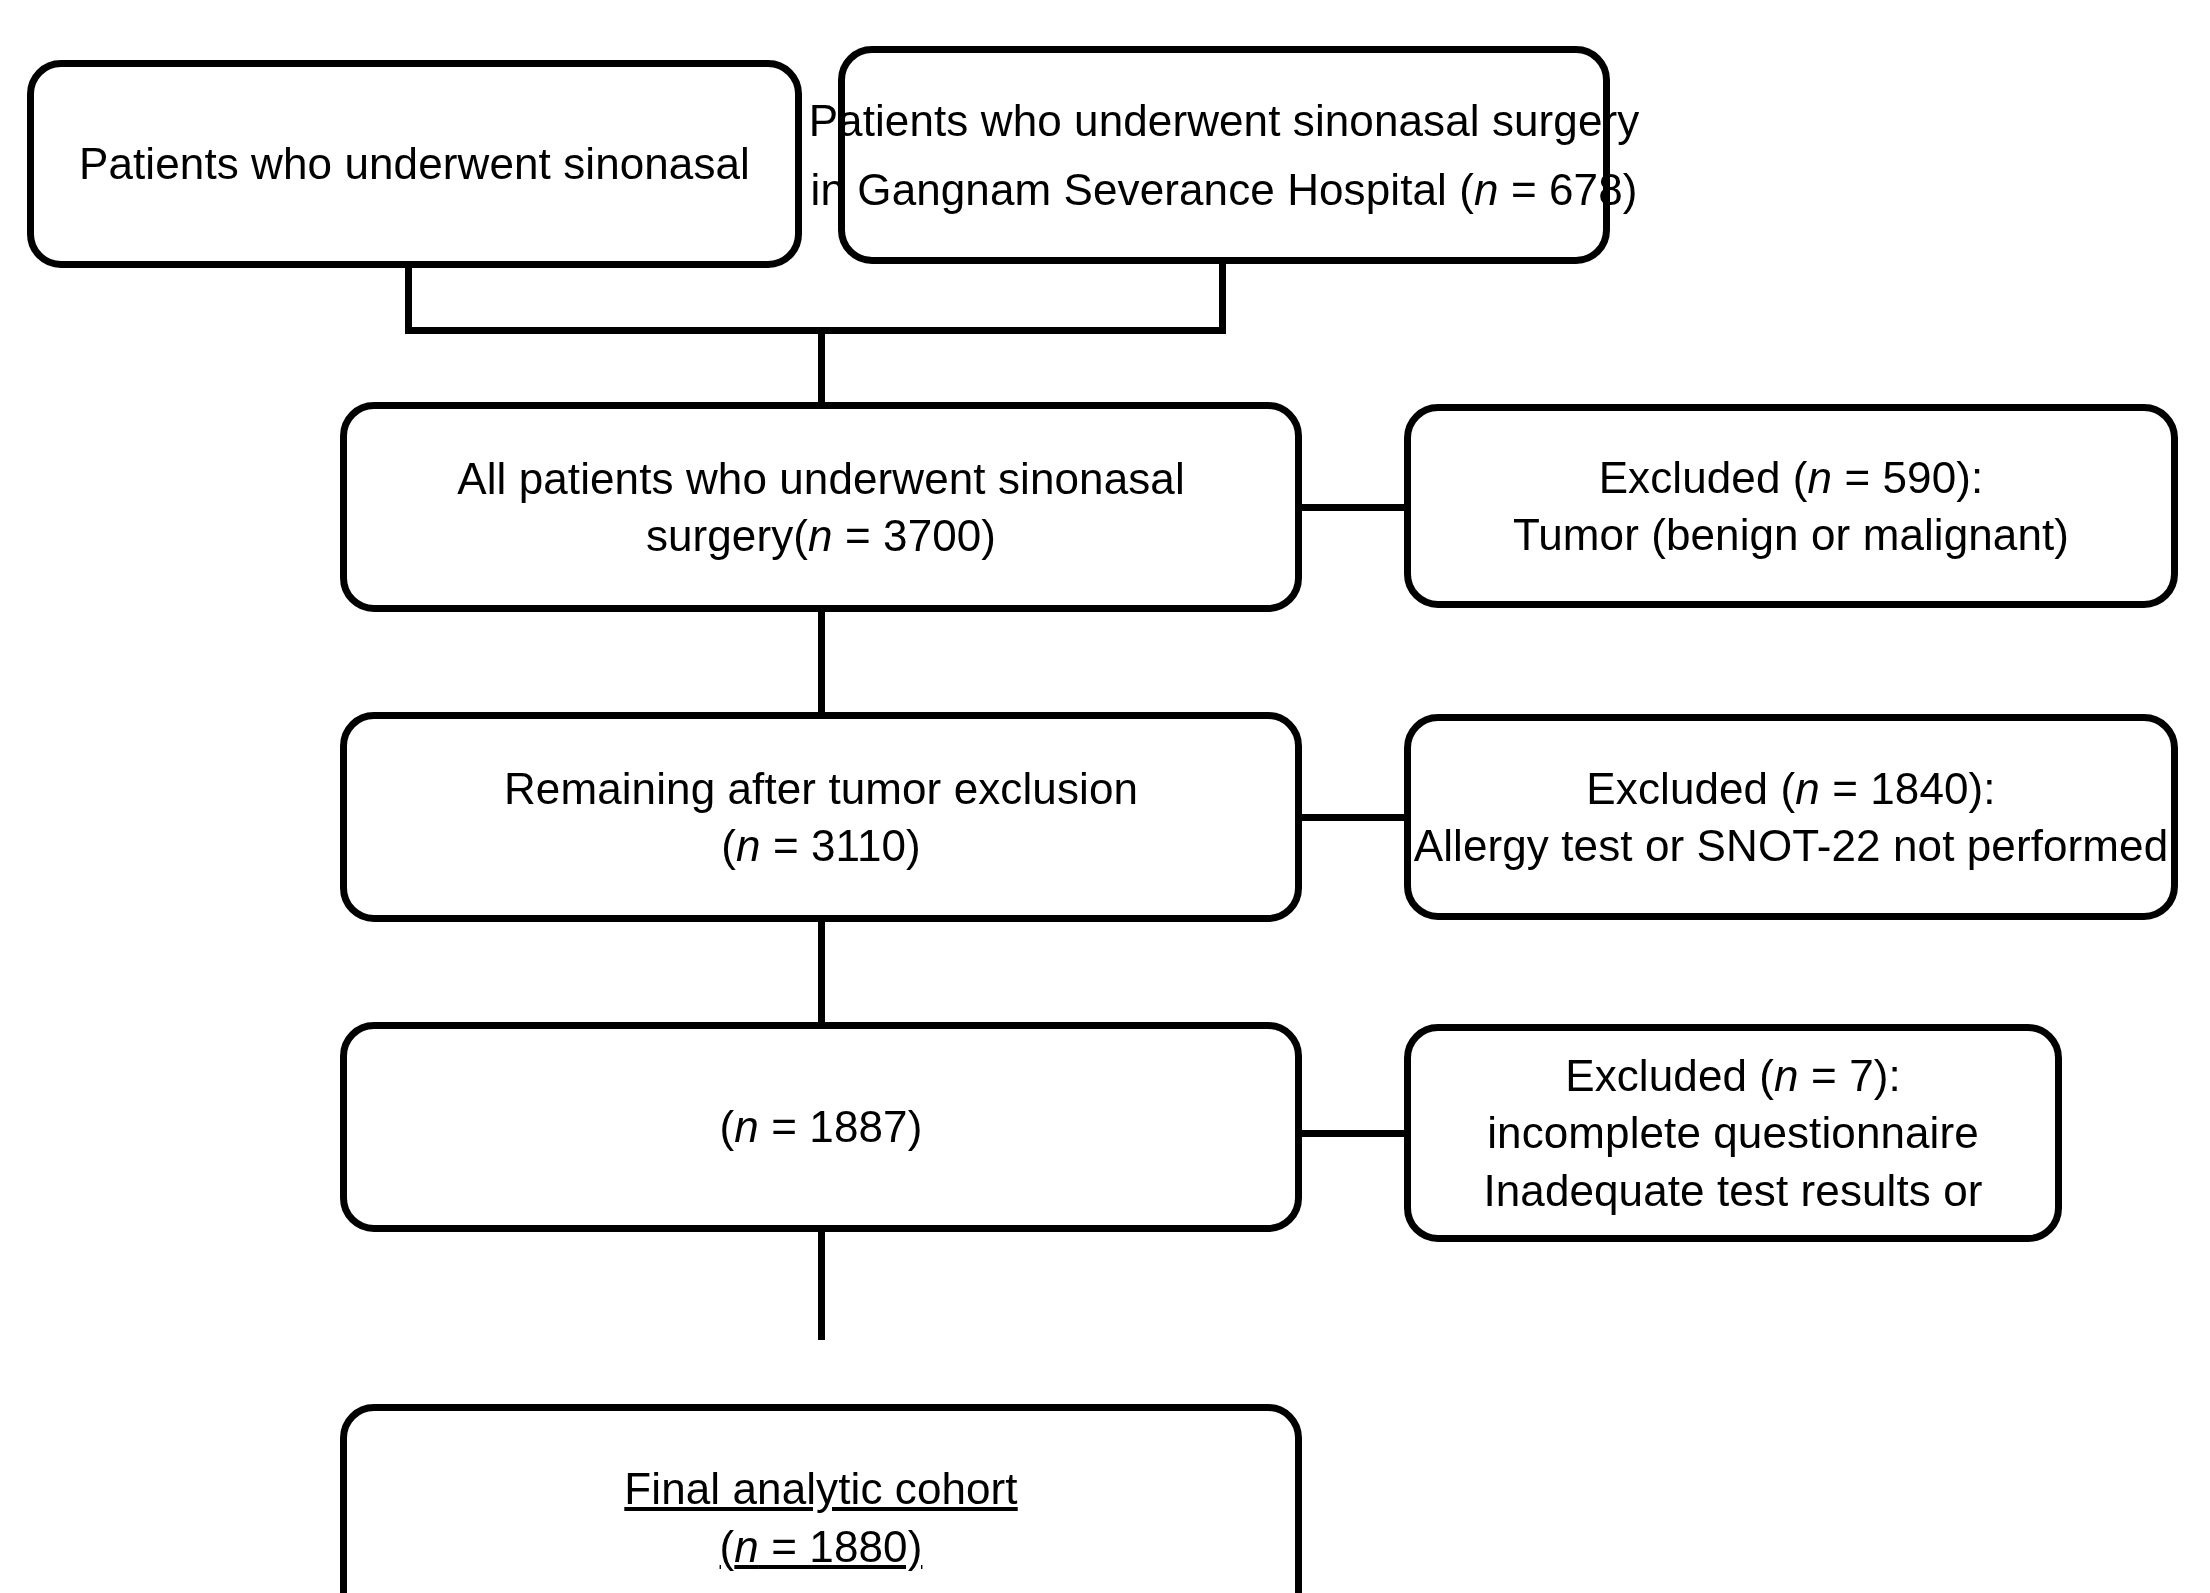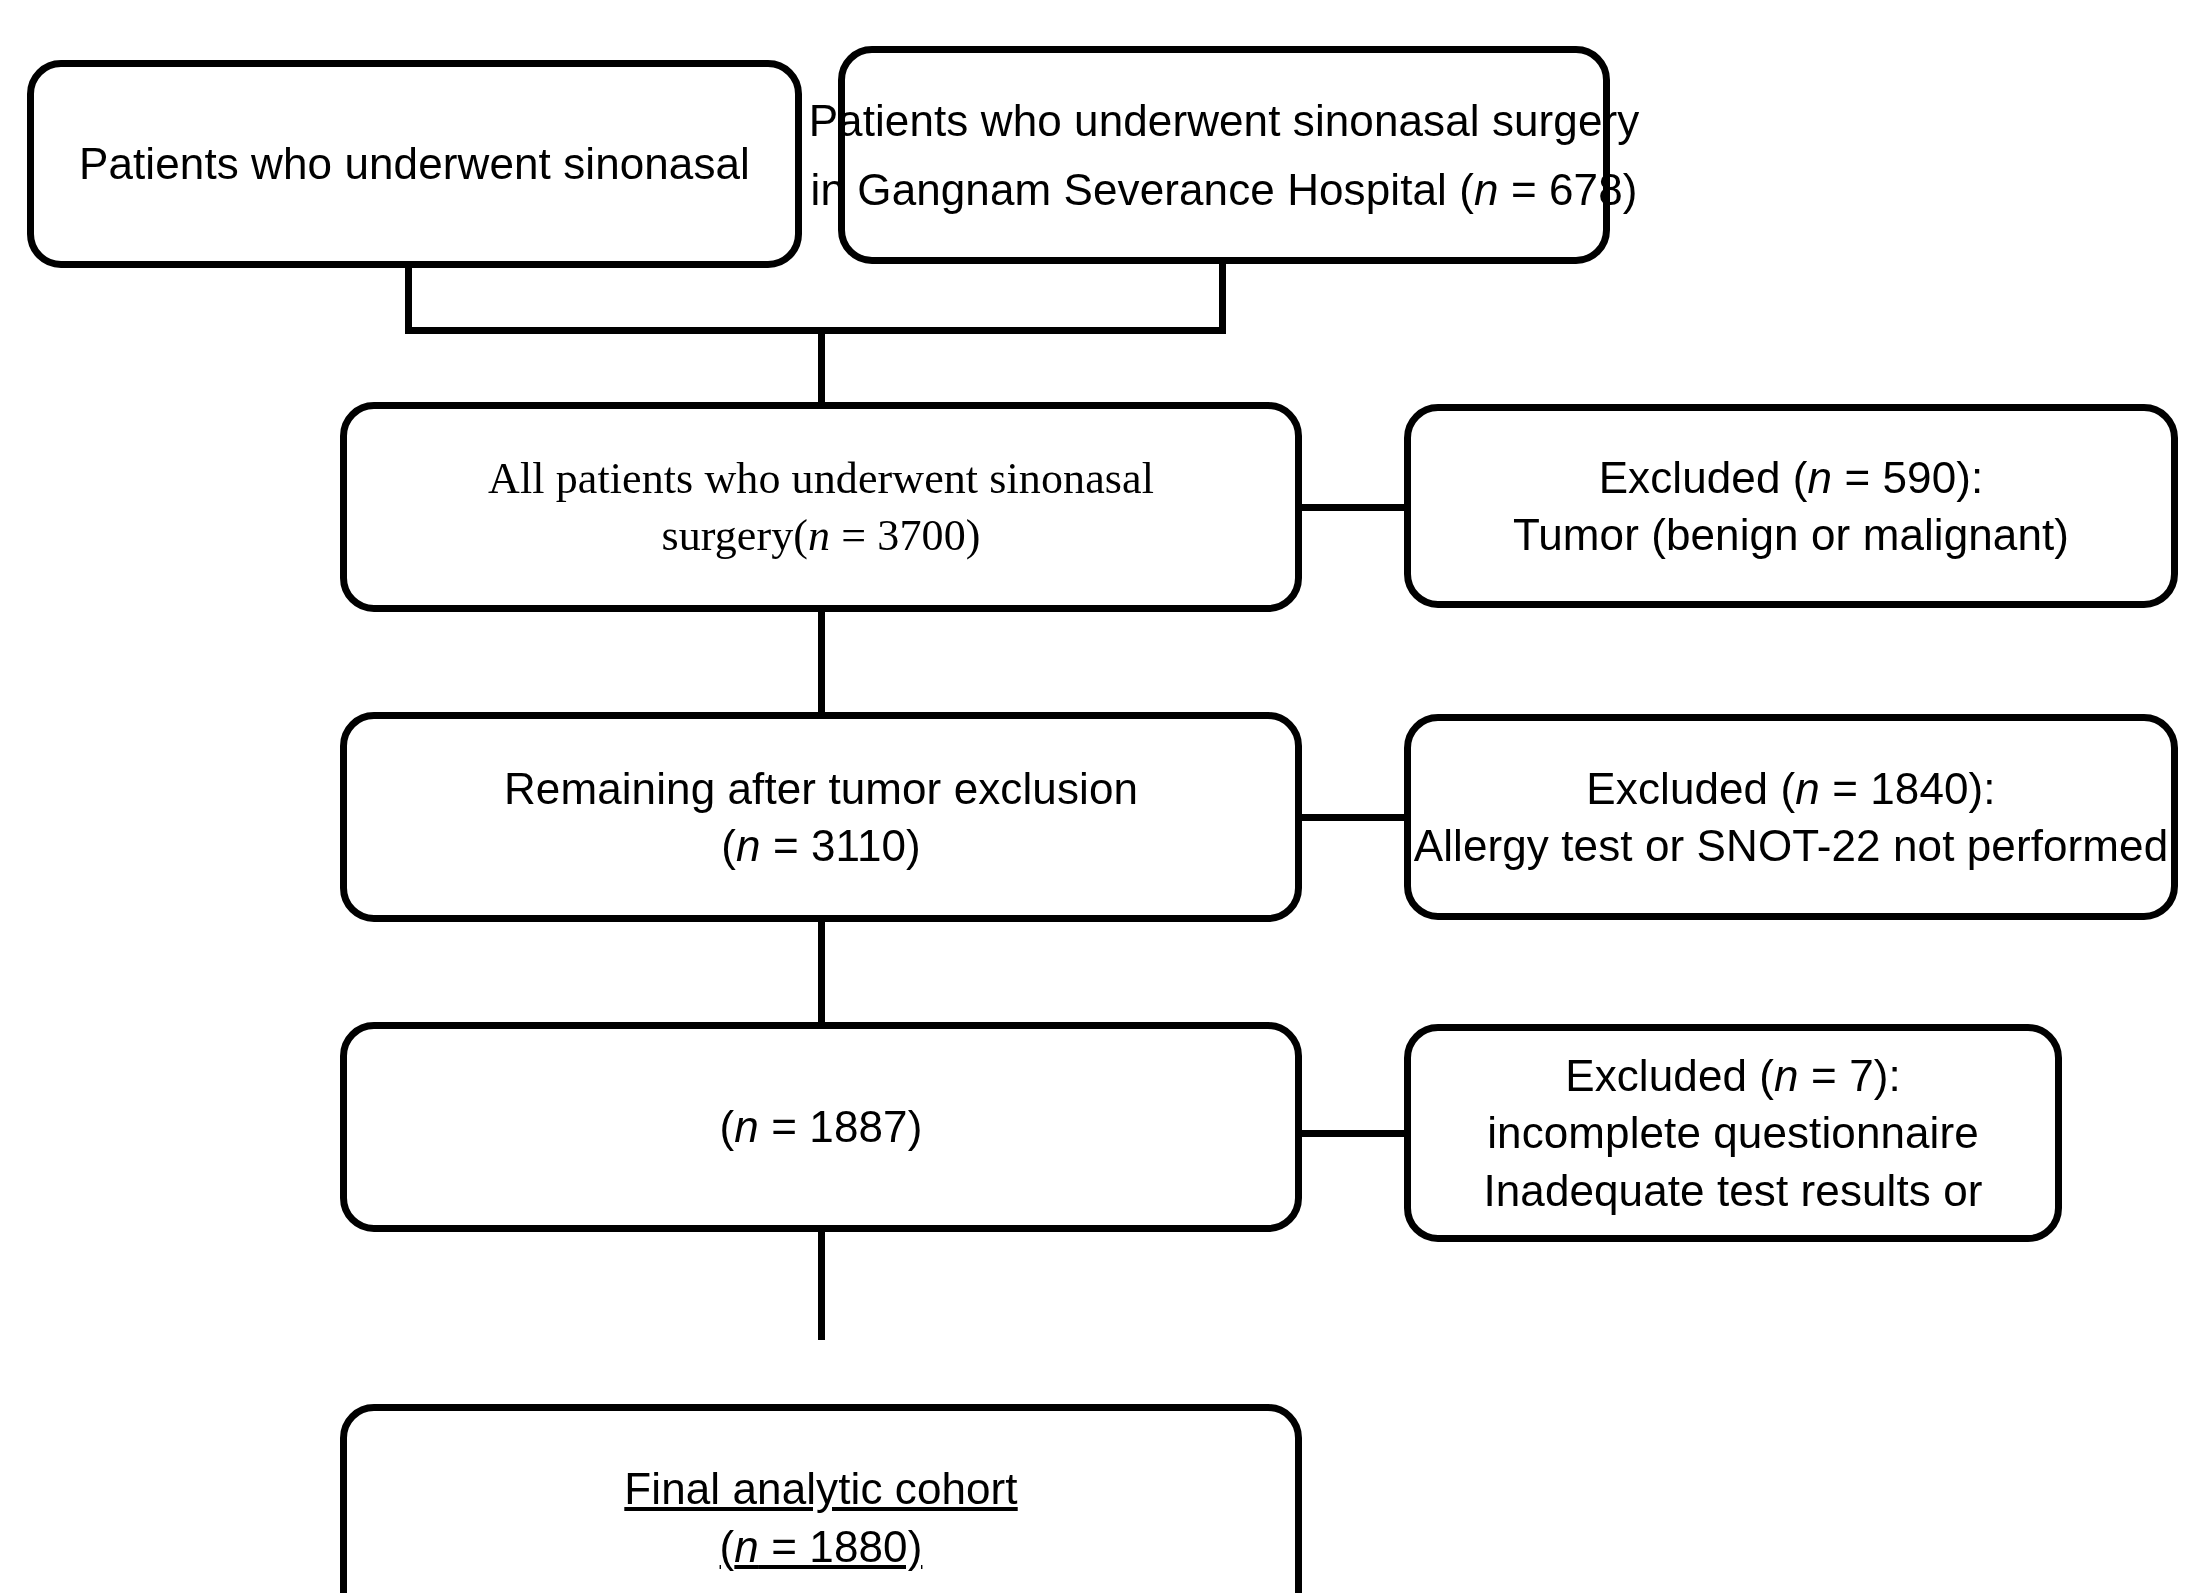--- a/index.html
+++ b/index.html
@@ -47,21 +47,21 @@
     z-index: 1;
   }
   .v { width: 7px; }
   .h { height: 7px; }
 
   
   #box-severance      { left: 27px;   top: 60px;   width: 775px;  height: 208px; }
   #box-gangnam        { left: 838px;  top: 46px;   width: 772px;  height: 218px; gap: 12px; }
 
   
-  #box-all-patients   { left: 340px;  top: 402px;  width: 962px;  height: 210px; font-family: Liberation Serif, serif; }
+  #box-all-patients   { left: 340px;  top: 402px;  width: 962px;  height: 210px; }
   #box-remaining      { left: 340px;  top: 712px;  width: 962px;  height: 210px; }
   #box-preop          { left: 340px;  top: 1022px; width: 962px;  height: 210px; }
   #box-final          { left: 340px;  top: 1404px; width: 962px;  height: 227px; text-decoration: underline; }
 
   
   #box-excl-tumor     { left: 1404px; top: 404px;  width: 774px;  height: 204px; }
   #box-excl-test      { left: 1404px; top: 714px;  width: 774px;  height: 206px; }
   #box-excl-inadequate{ left: 1404px; top: 1024px; width: 658px;  height: 218px; }
 </style>
 </head>

